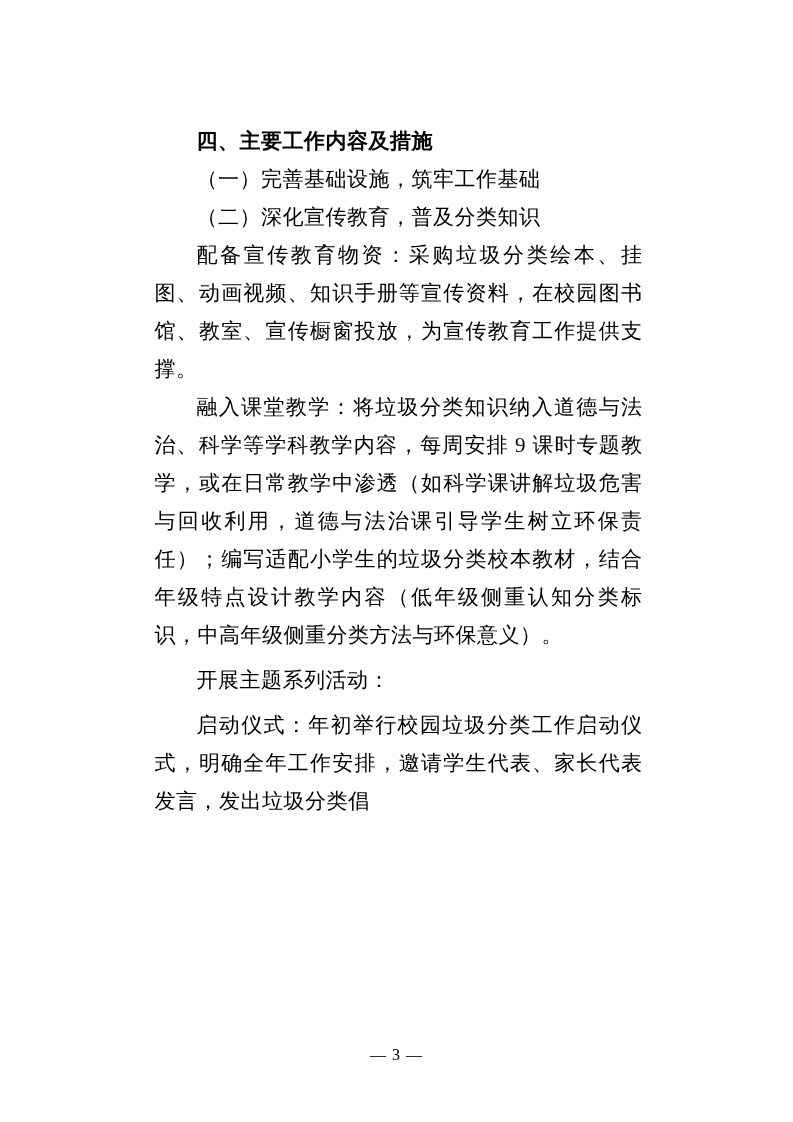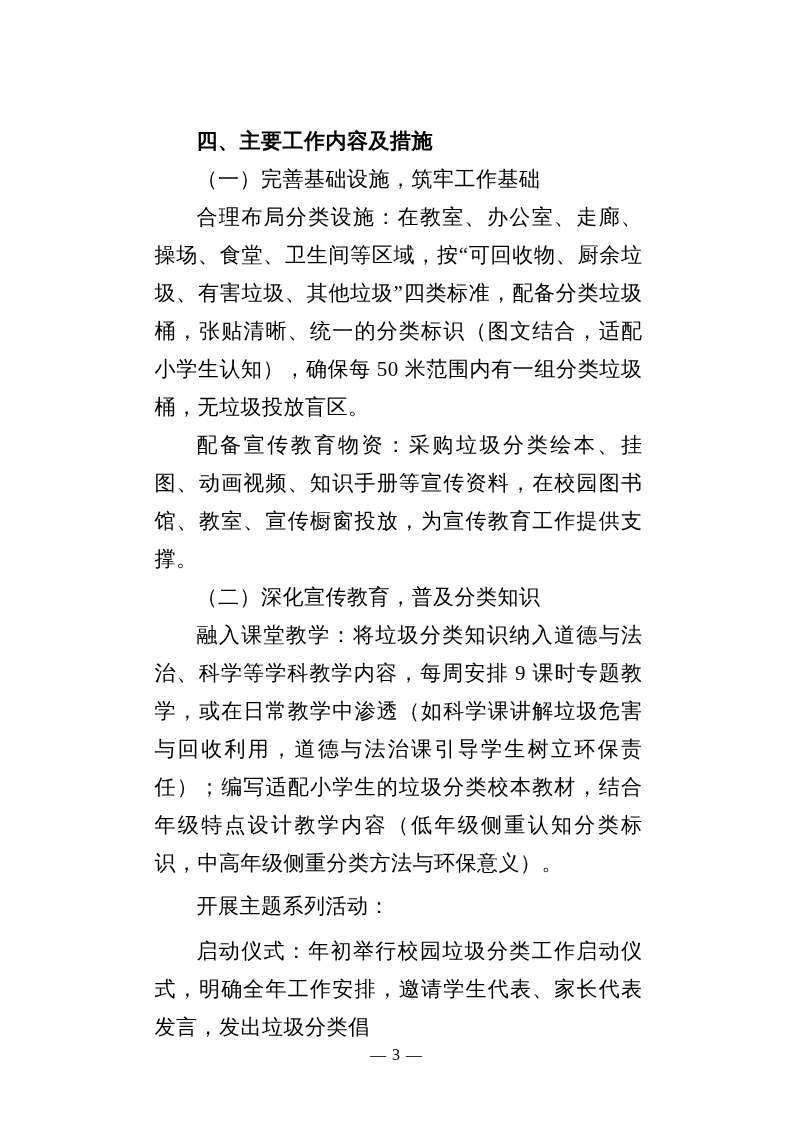--- a/index.html
+++ b/index.html
@@ -30,21 +30,20 @@
   }
   .doc-heading1 {
     font-family: "Liberation Sans", "DejaVu Sans", sans-serif;
     font-weight: bold;
   }
   .doc-heading2 {
     font-weight: normal;
   }
   .spaced-before {
     margin-top: 7px;
-    font-family: Liberation Mono, monospace;
   }
   .page-footer {
     position: absolute;
     left: 0;
     bottom: 58px;
     width: 100%;
     text-align: center;
     font-size: 16px;
     letter-spacing: 1px;
     color: #000000;
@@ -52,26 +51,25 @@
 </style>
 </head>
 <body>
 
 <div class="page">
 
   <p class="doc-block doc-heading1">四、主要工作内容及措施</p>
 
   <p class="doc-block doc-heading2">（一）完善基础设施，筑牢工作基础</p>
 
-  <p class="doc-block">合理布局分类设施：在教室、办公室、走廊、操场、食堂、卫生间等区域，按“可回收物、厨余垃圾、有害垃圾、其他垃圾”四类标准，配备分类垃圾桶，张贴清晰、统一的分类标识（图文结合，适配小学生认知），确保每 50 米范围内有一组分类垃圾桶，无垃圾投放盲区。</p>
 
 
+  <p class="doc-block doc-heading2">（二）深化宣传教育，普及分类知识</p>
+
   <p class="doc-block">配备宣传教育物资：采购垃圾分类绘本、挂图、动画视频、知识手册等宣传资料，在校园图书馆、教室、宣传橱窗投放，为宣传教育工作提供支撑。</p>
-
-  <p class="doc-block doc-heading2">（二）深化宣传教育，普及分类知识</p>
 
   <p class="doc-block">融入课堂教学：将垃圾分类知识纳入道德与法治、科学等学科教学内容，每周安排 9 课时专题教学，或在日常教学中渗透（如科学课讲解垃圾危害与回收利用，道德与法治课引导学生树立环保责任）；编写适配小学生的垃圾分类校本教材，结合年级特点设计教学内容（低年级侧重认知分类标识，中高年级侧重分类方法与环保意义）。</p>
 
   <p class="doc-block spaced-before">开展主题系列活动：</p>
 
   <p class="doc-block spaced-before">启动仪式：年初举行校园垃圾分类工作启动仪式，明确全年工作安排，邀请学生代表、家长代表发言，发出垃圾分类倡</p>
 
   <div class="page-footer">— 3 —</div>
 
 </div>

